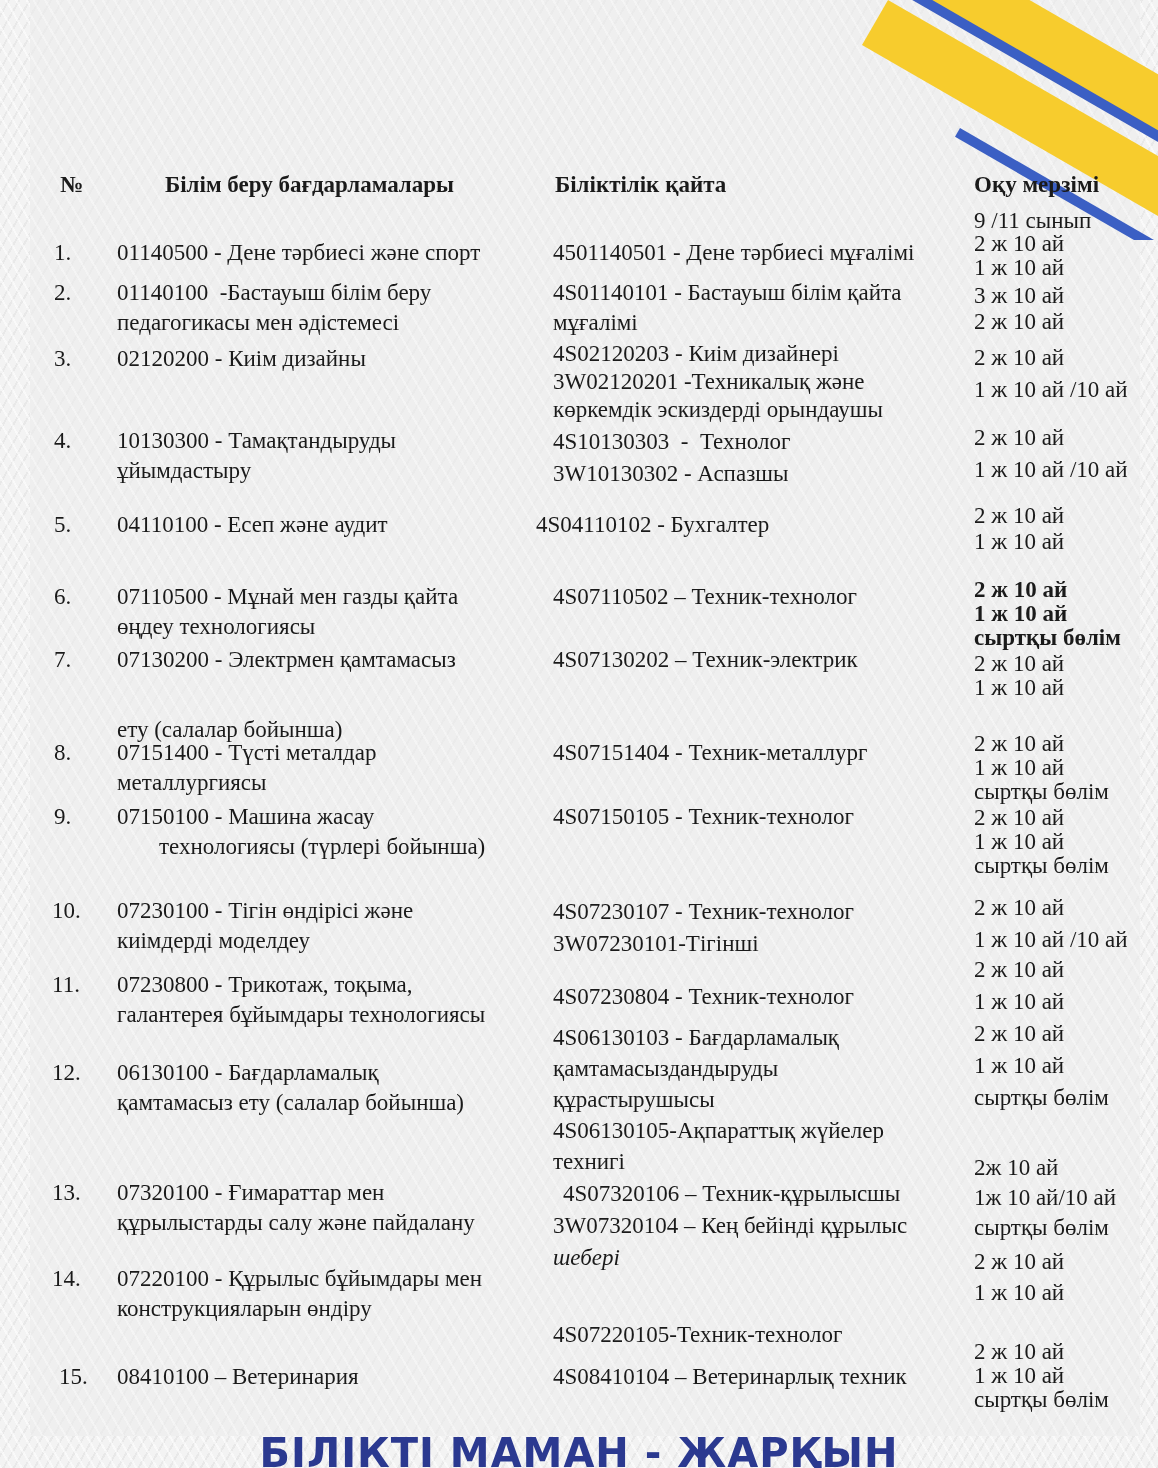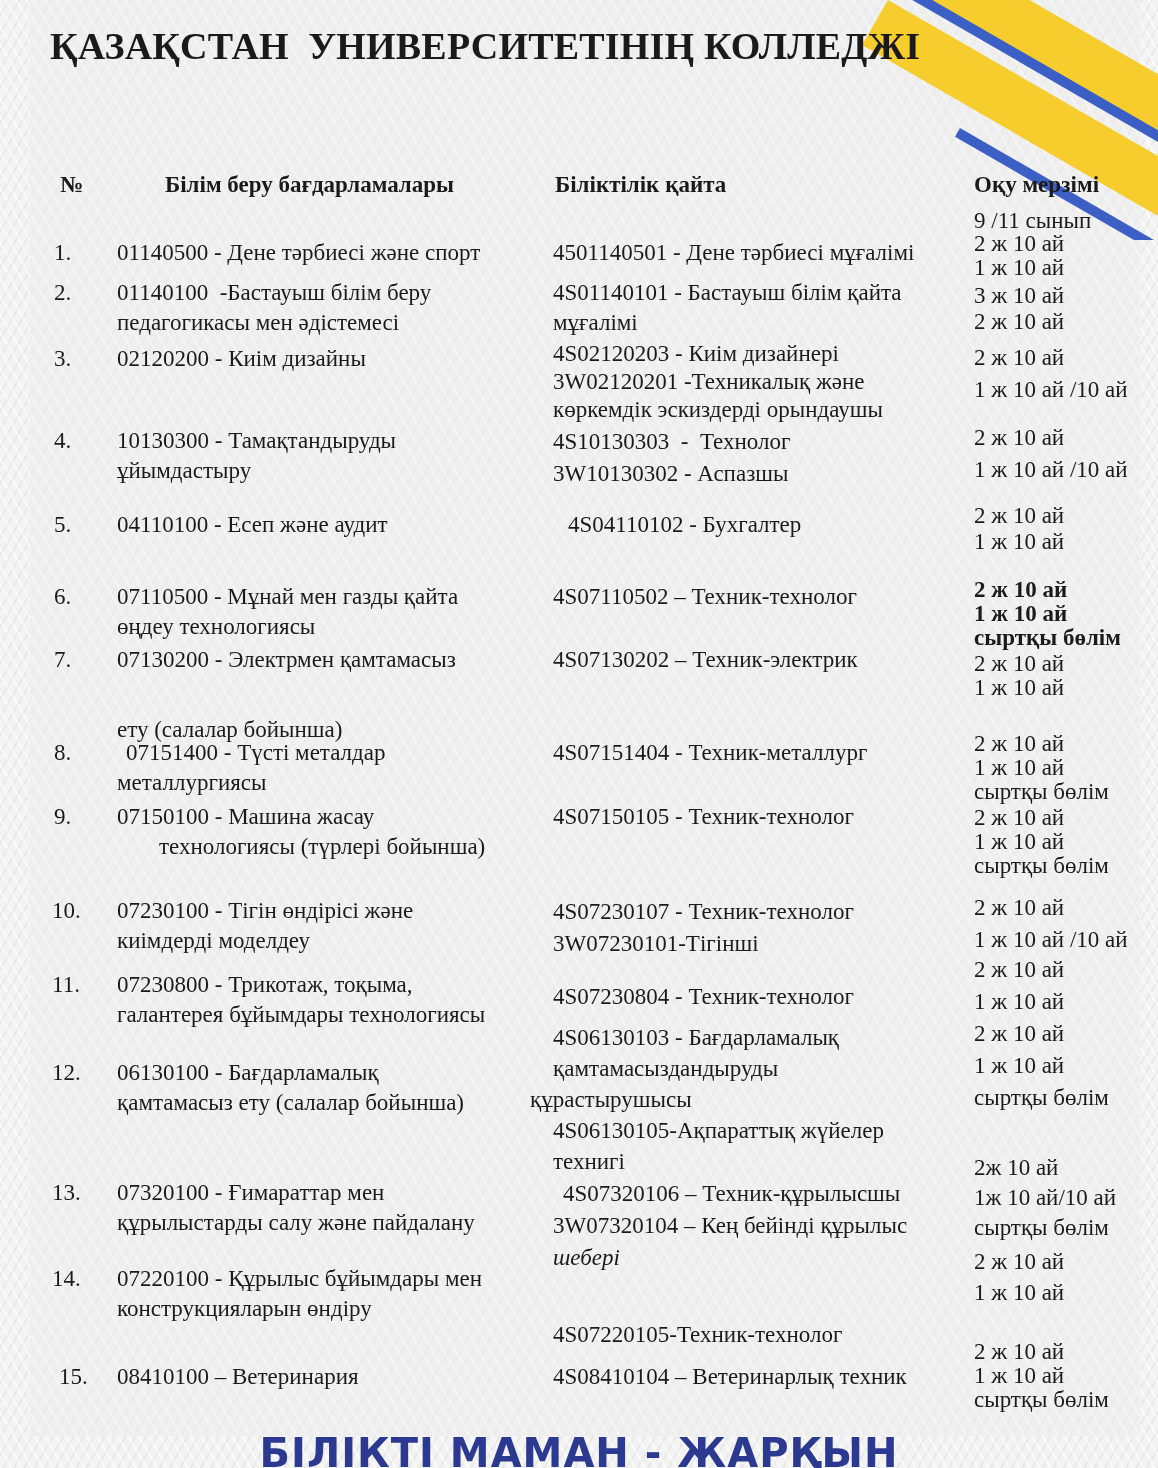--- a/index.html
+++ b/index.html
@@ -48,21 +48,20 @@
   <div class="stripe" style="left:150px; top:-200px; width:360px; height:26px; background:#3b5fc4;"></div>
   <div class="stripe" style="left:190px; top:-200px; width:380px; height:62px; background:#f7cc2d;"></div>
   <div class="stripe" style="left:230px; top:-160px; width:380px; height:60px; background:#3d74b0;"></div>
   <div class="stripe" style="left:98px; top:-54px; width:380px; height:58px; background:#f7cc2d;"></div>
   <div class="stripe" style="left:70px; top:-14px; width:400px; height:10px; background:#3b5fc4;"></div>
   <div class="stripe" style="left:50px; top:0px; width:420px; height:52px; background:#f7cc2d;"></div>
   <div class="stripe" style="left:122px; top:128px; width:240px; height:10px; background:#3b5fc4;"></div>
 </div>
 
 <div class="title">
-  <div>ҚАЗАҚСТАН  УНИВЕРСИТЕТІНІҢ КОЛЛЕДЖІ</div>
 </div>
 
 <div class="hdr" style="left:60px;">№</div>
 <div class="hdr" style="left:165px;">Білім беру бағдарламалары</div>
 <div class="hdr" style="left:555px;">Біліктілік қайта</div>
 <div class="hdr" style="left:974px;">Оқу мерзімі</div>
 <div class="txt" style="left:974px; top:206px;">9 /11 сынып</div>
 
 <div id="rows">
     <div class="txt " style="left: 54px; top: 238px; line-height: 30px;">1.</div>
@@ -86,38 +85,38 @@
     <div class="txt tight" style="left: 974px; top: 378px; line-height: 24px;">1 ж 10 ай /10 ай</div>
     <div class="txt " style="left: 54px; top: 426px; line-height: 30px;">4.</div>
     <div class="txt " style="left: 117px; top: 426px; line-height: 30px;">10130300 - Тамақтандыруды</div>
     <div class="txt " style="left: 117px; top: 456px; line-height: 30px;">ұйымдастыру</div>
     <div class="txt " style="left: 553px; top: 426px; line-height: 32px;">4S10130303  -  Технолог</div>
     <div class="txt " style="left: 553px; top: 458px; line-height: 32px;">3W10130302 - Аспазшы</div>
     <div class="txt tight" style="left: 974px; top: 426px; line-height: 24px;">2 ж 10 ай</div>
     <div class="txt tight" style="left: 974px; top: 458px; line-height: 24px;">1 ж 10 ай /10 ай</div>
     <div class="txt " style="left: 54px; top: 510px; line-height: 30px;">5.</div>
     <div class="txt " style="left: 117px; top: 510px; line-height: 30px;">04110100 - Есеп және аудит</div>
-    <div class="txt " style="left: 568px; top: 510px; line-height: 30px;">4S04110102 - Бухгалтер</div>
+    <div class="txt " style="left: 536px; top: 510px; line-height: 30px;">4S04110102 - Бухгалтер</div>
     <div class="txt tight" style="left: 974px; top: 504px; line-height: 24px;">2 ж 10 ай</div>
     <div class="txt tight" style="left: 974px; top: 530px; line-height: 24px;">1 ж 10 ай</div>
     <div class="txt " style="left: 54px; top: 582px; line-height: 30px;">6.</div>
     <div class="txt " style="left: 117px; top: 582px; line-height: 30px;">07110500 - Мұнай мен газды қайта</div>
     <div class="txt " style="left: 117px; top: 612px; line-height: 30px;">өңдеу технологиясы</div>
     <div class="txt " style="left: 553px; top: 582px; line-height: 30px;">4S07110502 – Техник-технолог</div>
     <div class="txt bold tight" style="left: 974px; top: 578px; line-height: 24px;">2 ж 10 ай</div>
     <div class="txt bold tight" style="left: 974px; top: 602px; line-height: 24px;">1 ж 10 ай</div>
     <div class="txt bold tight" style="left: 974px; top: 626px; line-height: 24px;">сыртқы бөлім</div>
     <div class="txt " style="left: 54px; top: 645px; line-height: 30px;">7.</div>
     <div class="txt " style="left: 117px; top: 645px; line-height: 30px;">07130200 - Электрмен қамтамасыз</div>
     <div class="txt " style="left: 117px; top: 675px; line-height: 30px; margin-top: 40px;">ету (салалар бойынша)</div>
     <div class="txt " style="left: 553px; top: 645px; line-height: 30px;">4S07130202 – Техник-электрик</div>
     <div class="txt tight" style="left: 974px; top: 652px; line-height: 24px;">2 ж 10 ай</div>
     <div class="txt tight" style="left: 974px; top: 676px; line-height: 24px;">1 ж 10 ай</div>
     <div class="txt " style="left: 54px; top: 738px; line-height: 30px;">8.</div>
-    <div class="txt " style="left: 126px; top: 738px; line-height: 30px; text-align: center;">07151400 - Түсті металдар</div>
+    <div class="txt " style="left: 117px; top: 738px; line-height: 30px; text-align: center;">07151400 - Түсті металдар</div>
     <div class="txt " style="left: 117px; top: 768px; line-height: 30px;">металлургиясы</div>
     <div class="txt " style="left: 553px; top: 738px; line-height: 30px;">4S07151404 - Техник-металлург</div>
     <div class="txt tight" style="left: 974px; top: 732px; line-height: 24px;">2 ж 10 ай</div>
     <div class="txt tight" style="left: 974px; top: 756px; line-height: 24px;">1 ж 10 ай</div>
     <div class="txt tight" style="left: 974px; top: 780px; line-height: 24px;">сыртқы бөлім</div>
     <div class="txt " style="left: 54px; top: 802px; line-height: 30px;">9.</div>
     <div class="txt " style="left: 117px; top: 802px; line-height: 30px;">07150100 - Машина жасау</div>
     <div class="txt " style="left: 117px; top: 832px; line-height: 30px; margin-left: 42px;">технологиясы (түрлері бойынша)</div>
     <div class="txt " style="left: 553px; top: 802px; line-height: 30px;">4S07150105 - Техник-технолог</div>
     <div class="txt tight" style="left: 974px; top: 806px; line-height: 24px;">2 ж 10 ай</div>
@@ -134,21 +133,21 @@
     <div class="txt " style="left: 117px; top: 970px; line-height: 30px;">07230800 - Трикотаж, тоқыма,</div>
     <div class="txt " style="left: 117px; top: 1000px; line-height: 30px;">галантерея бұйымдары технологиясы</div>
     <div class="txt " style="left: 553px; top: 982px; line-height: 30px;">4S07230804 - Техник-технолог</div>
     <div class="txt tight" style="left: 974px; top: 958px; line-height: 24px;">2 ж 10 ай</div>
     <div class="txt tight" style="left: 974px; top: 990px; line-height: 24px;">1 ж 10 ай</div>
     <div class="txt " style="left: 52px; top: 1058px; line-height: 30px;">12.</div>
     <div class="txt " style="left: 117px; top: 1058px; line-height: 30px;">06130100 - Бағдарламалық</div>
     <div class="txt " style="left: 117px; top: 1088px; line-height: 30px;">қамтамасыз ету (салалар бойынша)</div>
     <div class="txt " style="left: 553px; top: 1022px; line-height: 31px;">4S06130103 - Бағдарламалық</div>
     <div class="txt " style="left: 553px; top: 1053px; line-height: 31px;">қамтамасыздандыруды</div>
-    <div class="txt " style="left: 530px; top: 1084px; line-height: 31px;">құрастырушысы</div>
+    <div class="txt " style="left: 553px; top: 1084px; line-height: 31px;">құрастырушысы</div>
     <div class="txt " style="left: 553px; top: 1115px; line-height: 31px;">4S06130105-Ақпараттық жүйелер</div>
     <div class="txt " style="left: 553px; top: 1146px; line-height: 31px;">технигі</div>
     <div class="txt tight" style="left: 974px; top: 1022px; line-height: 24px;">2 ж 10 ай</div>
     <div class="txt tight" style="left: 974px; top: 1054px; line-height: 24px;">1 ж 10 ай</div>
     <div class="txt tight" style="left: 974px; top: 1086px; line-height: 24px;">сыртқы бөлім</div>
     <div class="txt " style="left: 52px; top: 1178px; line-height: 30px;">13.</div>
     <div class="txt " style="left: 117px; top: 1178px; line-height: 30px;">07320100 - Ғимараттар мен</div>
     <div class="txt " style="left: 117px; top: 1208px; line-height: 30px;">құрылыстарды салу және пайдалану</div>
     <div class="txt " style="left: 553px; top: 1178px; line-height: 32px; margin-left: 10px;">4S07320106 – Техник-құрылысшы</div>
     <div class="txt " style="left: 553px; top: 1210px; line-height: 32px;">3W07320104 – Кең бейінді құрылыс</div>

